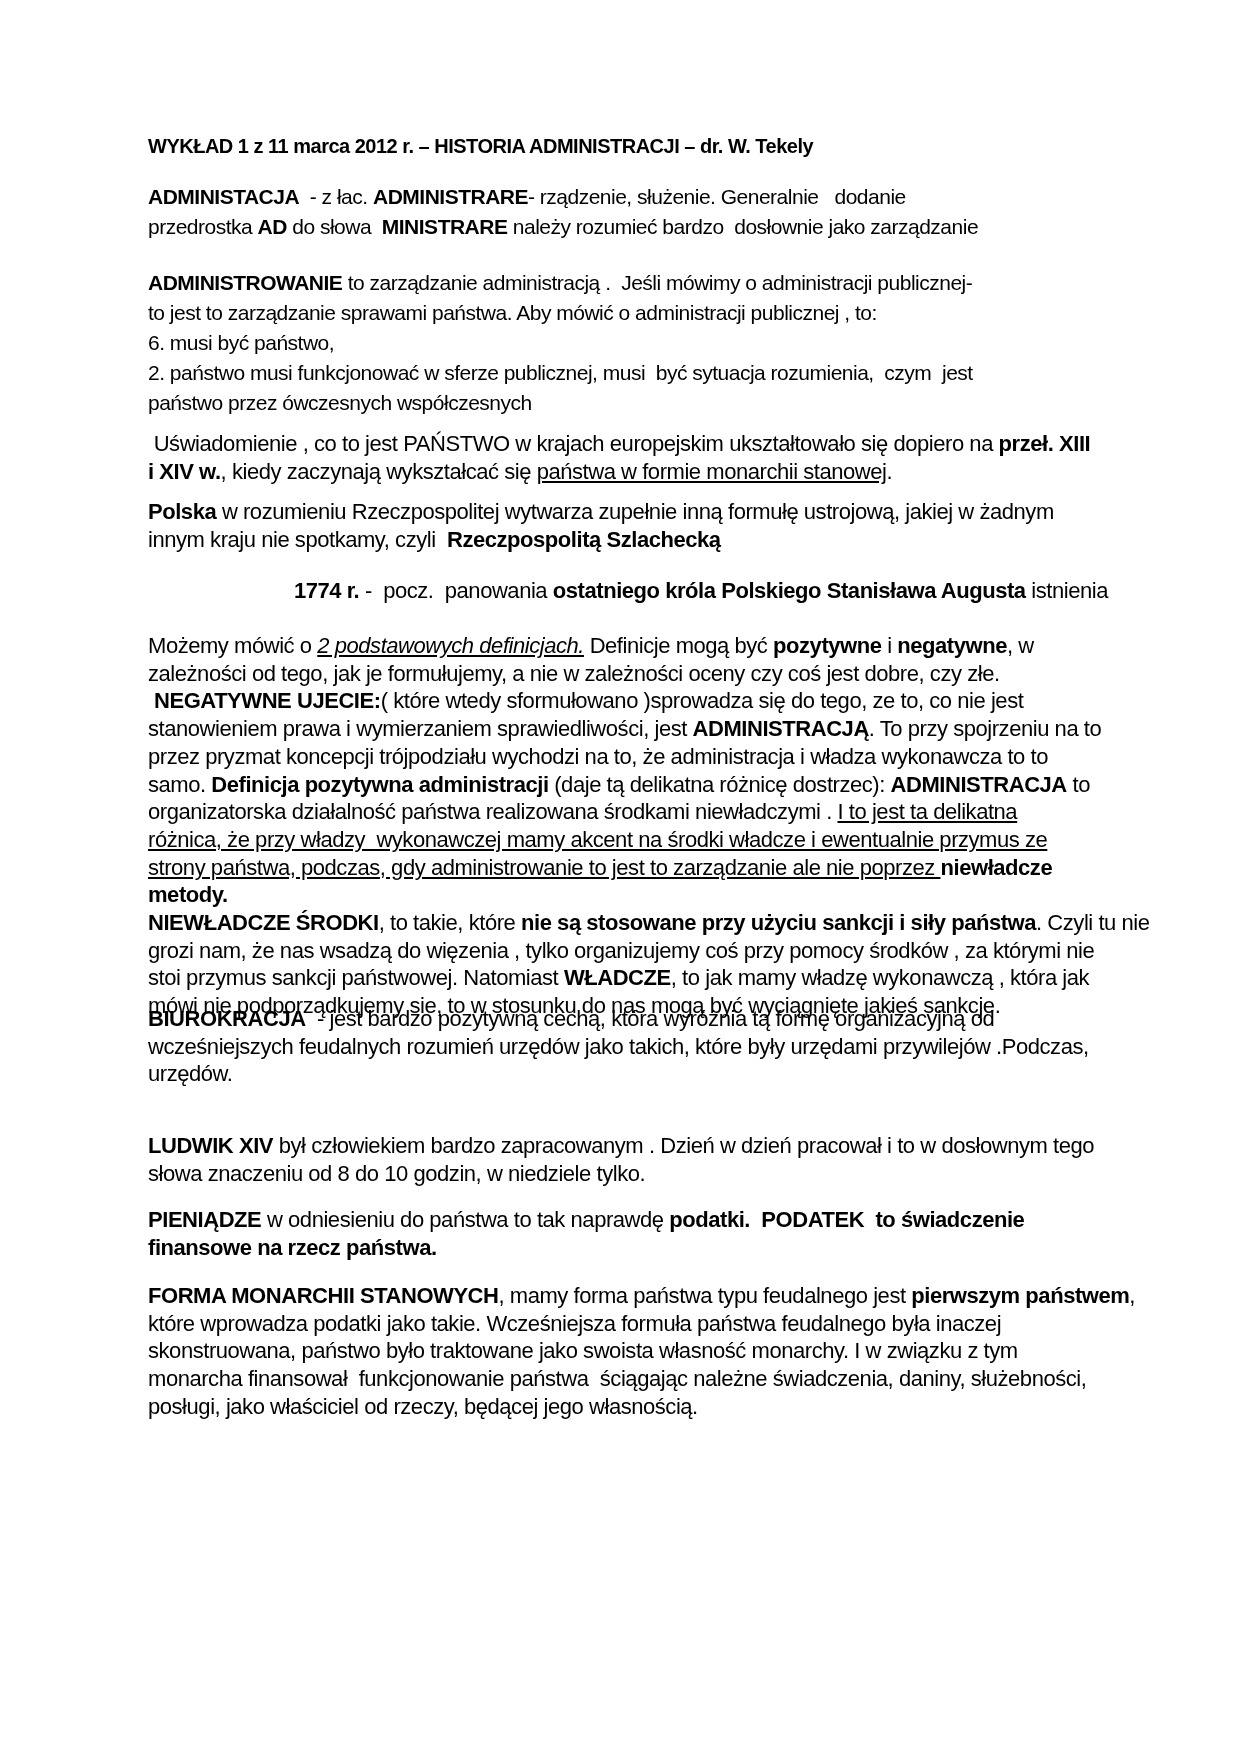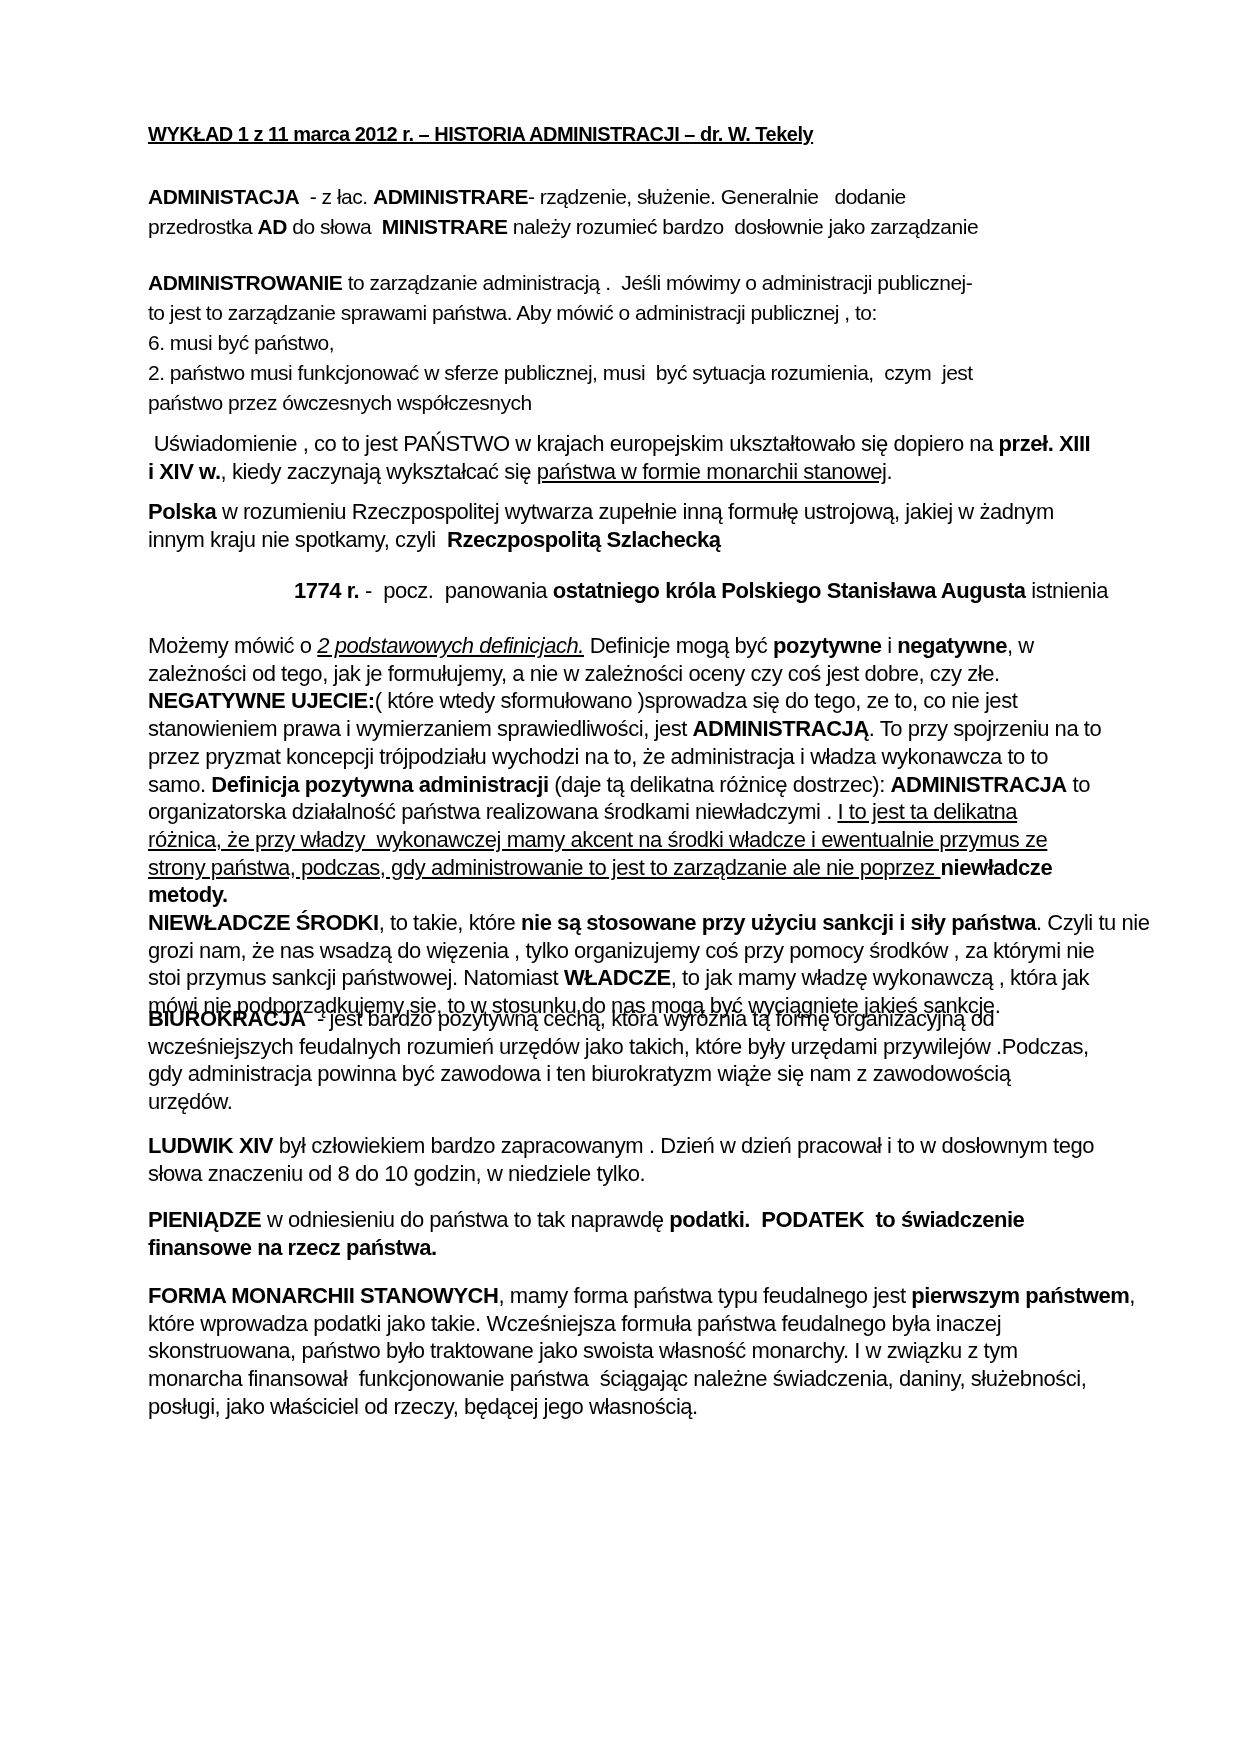--- a/index.html
+++ b/index.html
@@ -11,21 +11,21 @@
   .sm { font-size: 22px; line-height: 27.7px; letter-spacing: -0.45px; }
   .title { font-size: 20px; line-height: 28px; font-weight: bold; letter-spacing: -0.5px; }
   b { font-weight: bold; }
   u { text-decoration: underline; }
   i { font-style: italic; }
 </style>
 </head>
 <body>
 
 <div class="page">
-  <div class="blk title" style="top:120px;text-decoration:underline;">
+  <div class="blk title" style="top:132px;">
     <span class="line">WYKŁAD 1  z 11 marca 2012 r. – HISTORIA ADMINISTRACJI – dr. W. Tekely</span>
   </div>
 
   <div class="blk lg" style="top:182px;">
       <span class="line"><span style="white-space: pre;"><b>ADMINISTACJA</b></span><span style="white-space: pre;">  - z łac. </span><span style="white-space: pre;"><b>ADMINISTRARE</b></span><span style="white-space: pre;">- rządzenie, służenie. Generalnie   dodanie</span></span>
       <span class="line"><span style="white-space: pre;">przedrostka </span><span style="white-space: pre;"><b>AD</b></span><span style="white-space: pre;"> do słowa  </span><span style="white-space: pre;"><b>MINISTRARE</b></span><span style="white-space: pre;"> należy rozumieć bardzo  dosłownie jako zarządzanie</span></span>
     </div>
   <div class="blk lg" style="top:268px;">
       <span class="line"><span style="white-space: pre;"><b>ADMINISTROWANIE</b></span><span style="white-space: pre;"> to zarządzanie administracją .  Jeśli mówimy o administracji publicznej-</span></span>
       <span class="line"><span style="white-space: pre;">to jest to zarządzanie sprawami państwa. Aby mówić o administracji publicznej , to:</span></span>
@@ -40,37 +40,36 @@
   <div class="blk sm" style="top:498px;">
       <span class="line"><span style="white-space: pre;"><b>Polska</b></span><span style="white-space: pre;"> w rozumieniu Rzeczpospolitej wytwarza zupełnie inną formułę ustrojową, jakiej w żadnym</span></span>
       <span class="line"><span style="white-space: pre;">innym kraju nie spotkamy, czyli  </span><span style="white-space: pre;"><b>Rzeczpospolitą Szlachecką</b></span></span>
     </div>
   <div class="blk sm" style="top:577px;text-align:right;">
       <span class="line"><span style="white-space: pre;"><b>1774 r.</b></span><span style="white-space: pre;"> -  pocz.  panowania </span><span style="white-space: pre;"><b>ostatniego króla Polskiego Stanisława Augusta</b></span><span style="white-space: pre;"> istnienia</span></span>
     </div>
   <div class="blk sm" style="top:632px;">
       <span class="line"><span style="white-space: pre;">Możemy mówić o </span><span style="white-space: pre;"><u><i>2 podstawowych definicjach.</i></u></span><span style="white-space: pre;"> Definicje mogą być </span><span style="white-space: pre;"><b>pozytywne</b></span><span style="white-space: pre;"> i </span><span style="white-space: pre;"><b>negatywne</b></span><span style="white-space: pre;">, w</span></span>
       <span class="line"><span style="white-space: pre;">zależności od tego, jak je formułujemy, a nie w zależności oceny czy coś jest dobre, czy złe.</span></span>
-      <span class="line"><span style="white-space: pre;"><b>NEGATYWNE UJECIE:</b></span><span style="white-space: pre;">( które wtedy sformułowano )sprowadza się do tego, ze to, co nie jest</span></span>
+      <span class="line"><span style="white-space: pre; margin-left: 6px;"><b>NEGATYWNE UJECIE:</b></span><span style="white-space: pre;">( które wtedy sformułowano )sprowadza się do tego, ze to, co nie jest</span></span>
       <span class="line"><span style="white-space: pre;">stanowieniem prawa i wymierzaniem sprawiedliwości, jest </span><span style="white-space: pre;"><b>ADMINISTRACJĄ</b></span><span style="white-space: pre;">. To przy spojrzeniu na to</span></span>
       <span class="line"><span style="white-space: pre;">przez pryzmat koncepcji trójpodziału wychodzi na to, że administracja i władza wykonawcza to to</span></span>
       <span class="line"><span style="white-space: pre;">samo. </span><span style="white-space: pre;"><b>Definicja pozytywna administracji</b></span><span style="white-space: pre;"> (daje tą delikatna różnicę dostrzec): </span><span style="white-space: pre;"><b>ADMINISTRACJA</b></span><span style="white-space: pre;"> to</span></span>
       <span class="line"><span style="white-space: pre;">organizatorska działalność państwa realizowana środkami niewładczymi . </span><span style="white-space: pre;"><u>I to jest ta delikatna</u></span></span>
       <span class="line"><span style="white-space: pre;"><u>różnica, że przy władzy  wykonawczej mamy akcent na środki władcze i ewentualnie przymus ze</u></span></span>
       <span class="line"><span style="white-space: pre;"><u>strony państwa, podczas, gdy administrowanie to jest to zarządzanie ale nie poprzez </u></span><span style="white-space: pre;"><b>niewładcze</b></span></span>
       <span class="line"><span style="white-space: pre;"><b>metody.</b></span></span>
       <span class="line"><span style="white-space: pre;"><b>NIEWŁADCZE ŚRODKI</b></span><span style="white-space: pre;">, to takie, które </span><span style="white-space: pre;"><b>nie są stosowane przy użyciu sankcji i siły państwa</b></span><span style="white-space: pre;">. Czyli tu nie</span></span>
       <span class="line"><span style="white-space: pre;">grozi nam, że nas wsadzą do więzenia , tylko organizujemy coś przy pomocy środków , za którymi nie</span></span>
       <span class="line"><span style="white-space: pre;">stoi przymus sankcji państwowej. Natomiast </span><span style="white-space: pre;"><b>WŁADCZE</b></span><span style="white-space: pre;">, to jak mamy władzę wykonawczą , która jak</span></span>
       <span class="line"><span style="white-space: pre;">mówi nie podporządkujemy sie, to w stosunku do nas mogą być wyciągnięte jakieś sankcje.</span></span>
     </div>
   <div class="blk sm" style="top:1005px;">
       <span class="line"><span style="white-space: pre;"><b>BIUROKRACJA</b></span><span style="white-space: pre;">  - jest bardzo pozytywną cechą, która wyróżnia tą formę organizacyjną od</span></span>
       <span class="line"><span style="white-space: pre;">wcześniejszych feudalnych rozumień urzędów jako takich, które były urzędami przywilejów .Podczas,</span></span>
-      <span class="line"><span style="white-space: pre;">gdy administracja powinna być zawodowa i ten biurokratyzm wiąże się nam z zawodowością</span></span>
       <span class="line"><span style="white-space: pre;">urzędów.</span></span>
     </div>
   <div class="blk sm" style="top:1132px;">
       <span class="line"><span style="white-space: pre;"><b>LUDWIK XIV</b></span><span style="white-space: pre;"> był człowiekiem bardzo zapracowanym . Dzień w dzień pracował i to w dosłownym tego</span></span>
       <span class="line"><span style="white-space: pre;">słowa znaczeniu od 8 do 10 godzin, w niedziele tylko.</span></span>
     </div>
   <div class="blk sm" style="top:1206px;">
       <span class="line"><span style="white-space: pre;"><b>PIENIĄDZE</b></span><span style="white-space: pre;"> w odniesieniu do państwa to tak naprawdę </span><span style="white-space: pre;"><b>podatki.</b></span><span style="white-space: pre;">  </span><span style="white-space: pre;"><b>PODATEK  to świadczenie</b></span></span>
       <span class="line"><span style="white-space: pre;"><b>finansowe na rzecz państwa.</b></span></span>
     </div>

